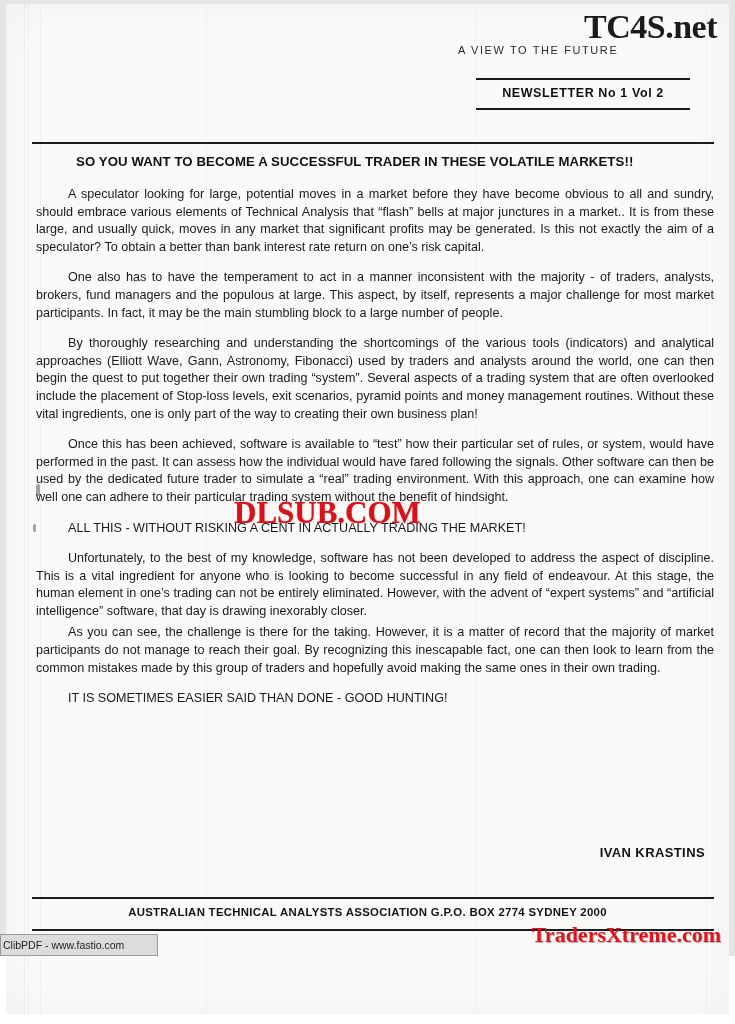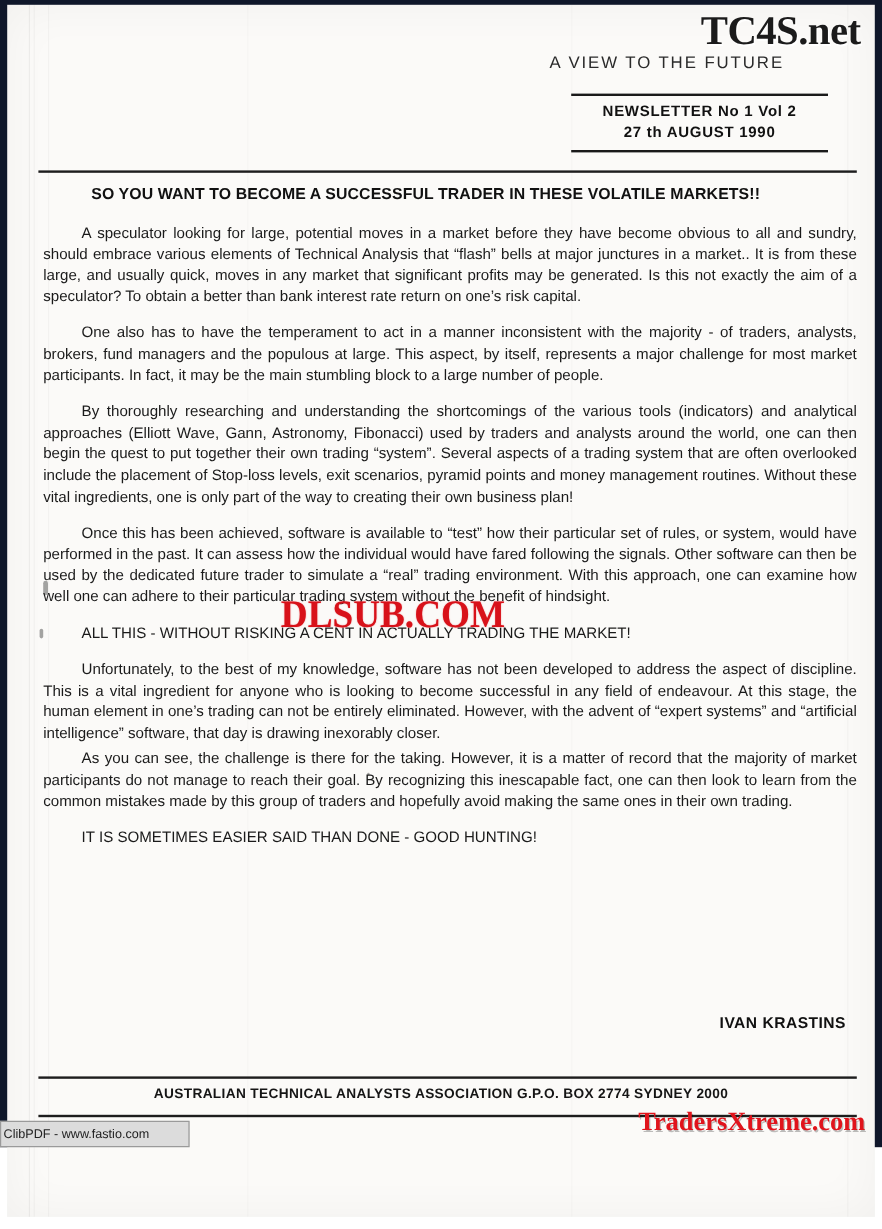--- a/index.html
+++ b/index.html
@@ -13,21 +13,21 @@
     position: relative;
     font-family: "Liberation Sans", sans-serif;
     overflow: hidden;
   }
 
   
   .page {
     position: absolute;
     left: 0; top: 0;
     width: 735px; height: 956px;
-    background: #0f172a;
+    background: #e5e5e5;
   }
   .scan {
     position: absolute;
     left: 6px; top: 4px;
     width: 723px; height: 1010px;
     background: #fbfaf8;
     box-shadow: inset 0 0 40px rgba(0,0,0,0.045);
   }
   
   .streak {
@@ -68,21 +68,21 @@
     color: #111;
   }
   .masthead div { white-space: nowrap; }
   .m2 { padding-left: 18px; }
   .m3 { padding-left: 40px; }
   .m4 { padding-left: 60px; }
 
   .viewfuture {
     position: absolute;
     left: 452px; top: 40px;
-    font-size: 14px;
+    font-size: 11px;
     letter-spacing: 1.6px;
     color: #2a2a2a;
   }
   .nlbox {
     position: absolute;
     left: 470px; top: 58px;
     width: 214px;
     border-top: 2px solid #1a1a1a;
     border-bottom: 2px solid #1a1a1a;
     padding: 5px 0 6px 0;
@@ -209,21 +209,20 @@
     <div class="speck" style="left:27px; top:520px; width:3px; height:8px; border-radius:2px;"></div>
     <div class="speck" style="left:300px; top:640px; width:2px; height:2px;"></div>
 
     <div class="tc4s">TC4S.net</div>
 
 
     <div class="viewfuture">A  VIEW  TO  THE  FUTURE</div>
 
     <div class="nlbox">
       <div>NEWSLETTER No 1 Vol 2</div>
-      <div>27 th  AUGUST  1990</div>
     </div>
 
     <div class="rule top"></div>
 
     <div class="headline">SO YOU WANT TO BECOME A SUCCESSFUL TRADER IN THESE VOLATILE MARKETS!!</div>
 
     <div class="body">
       <p>A speculator looking for large, potential moves in a market before they have become obvious to all and sundry, should embrace various elements of Technical Analysis that “flash” bells at major junctures in a market.. It is from these large, and usually quick, moves in any market that significant profits may be generated.  Is this not exactly the aim of a speculator?  To obtain a better than bank interest rate return on one’s risk capital.</p>
       <p>One also has to have the temperament to act in a manner inconsistent with the majority - of traders, analysts, brokers, fund managers and the populous at large. This aspect, by itself, represents a major challenge for most market participants.  In fact, it may be the main stumbling block to a large number of people.</p>
       <p>By thoroughly researching and understanding the shortcomings of the various tools (indicators) and analytical approaches (Elliott Wave, Gann, Astronomy, Fibonacci) used by traders and analysts around the world, one can then begin the quest to put together their own trading “system”. Several aspects of a trading system that are often overlooked include the placement of Stop-loss levels, exit scenarios, pyramid points and money management routines.  Without these vital ingredients, one is only part of the way to creating their own business plan!</p>

